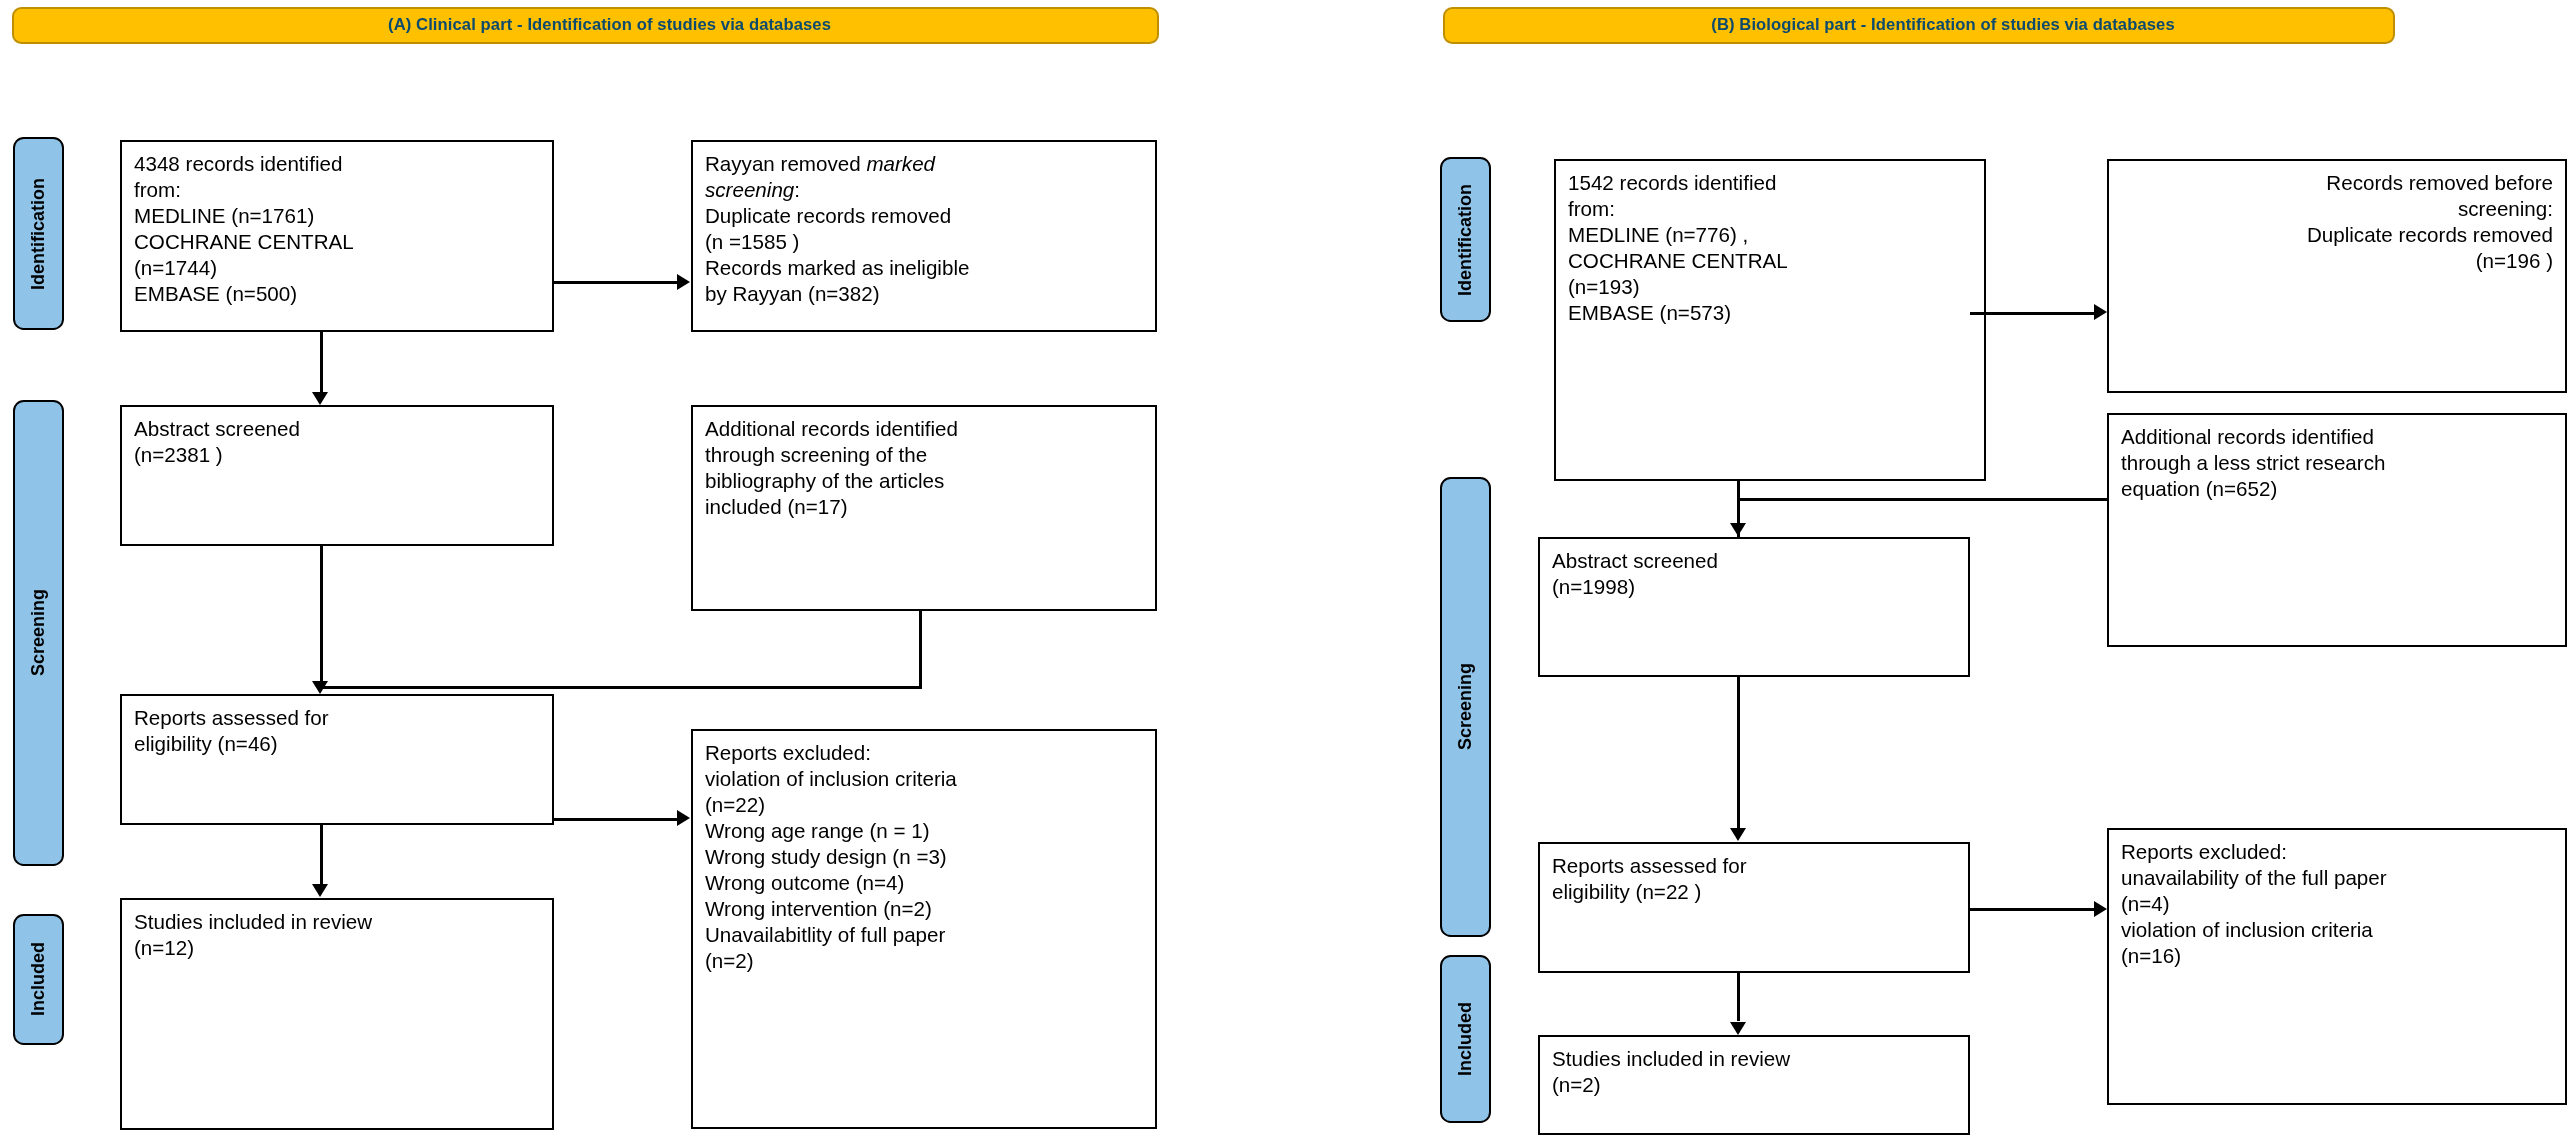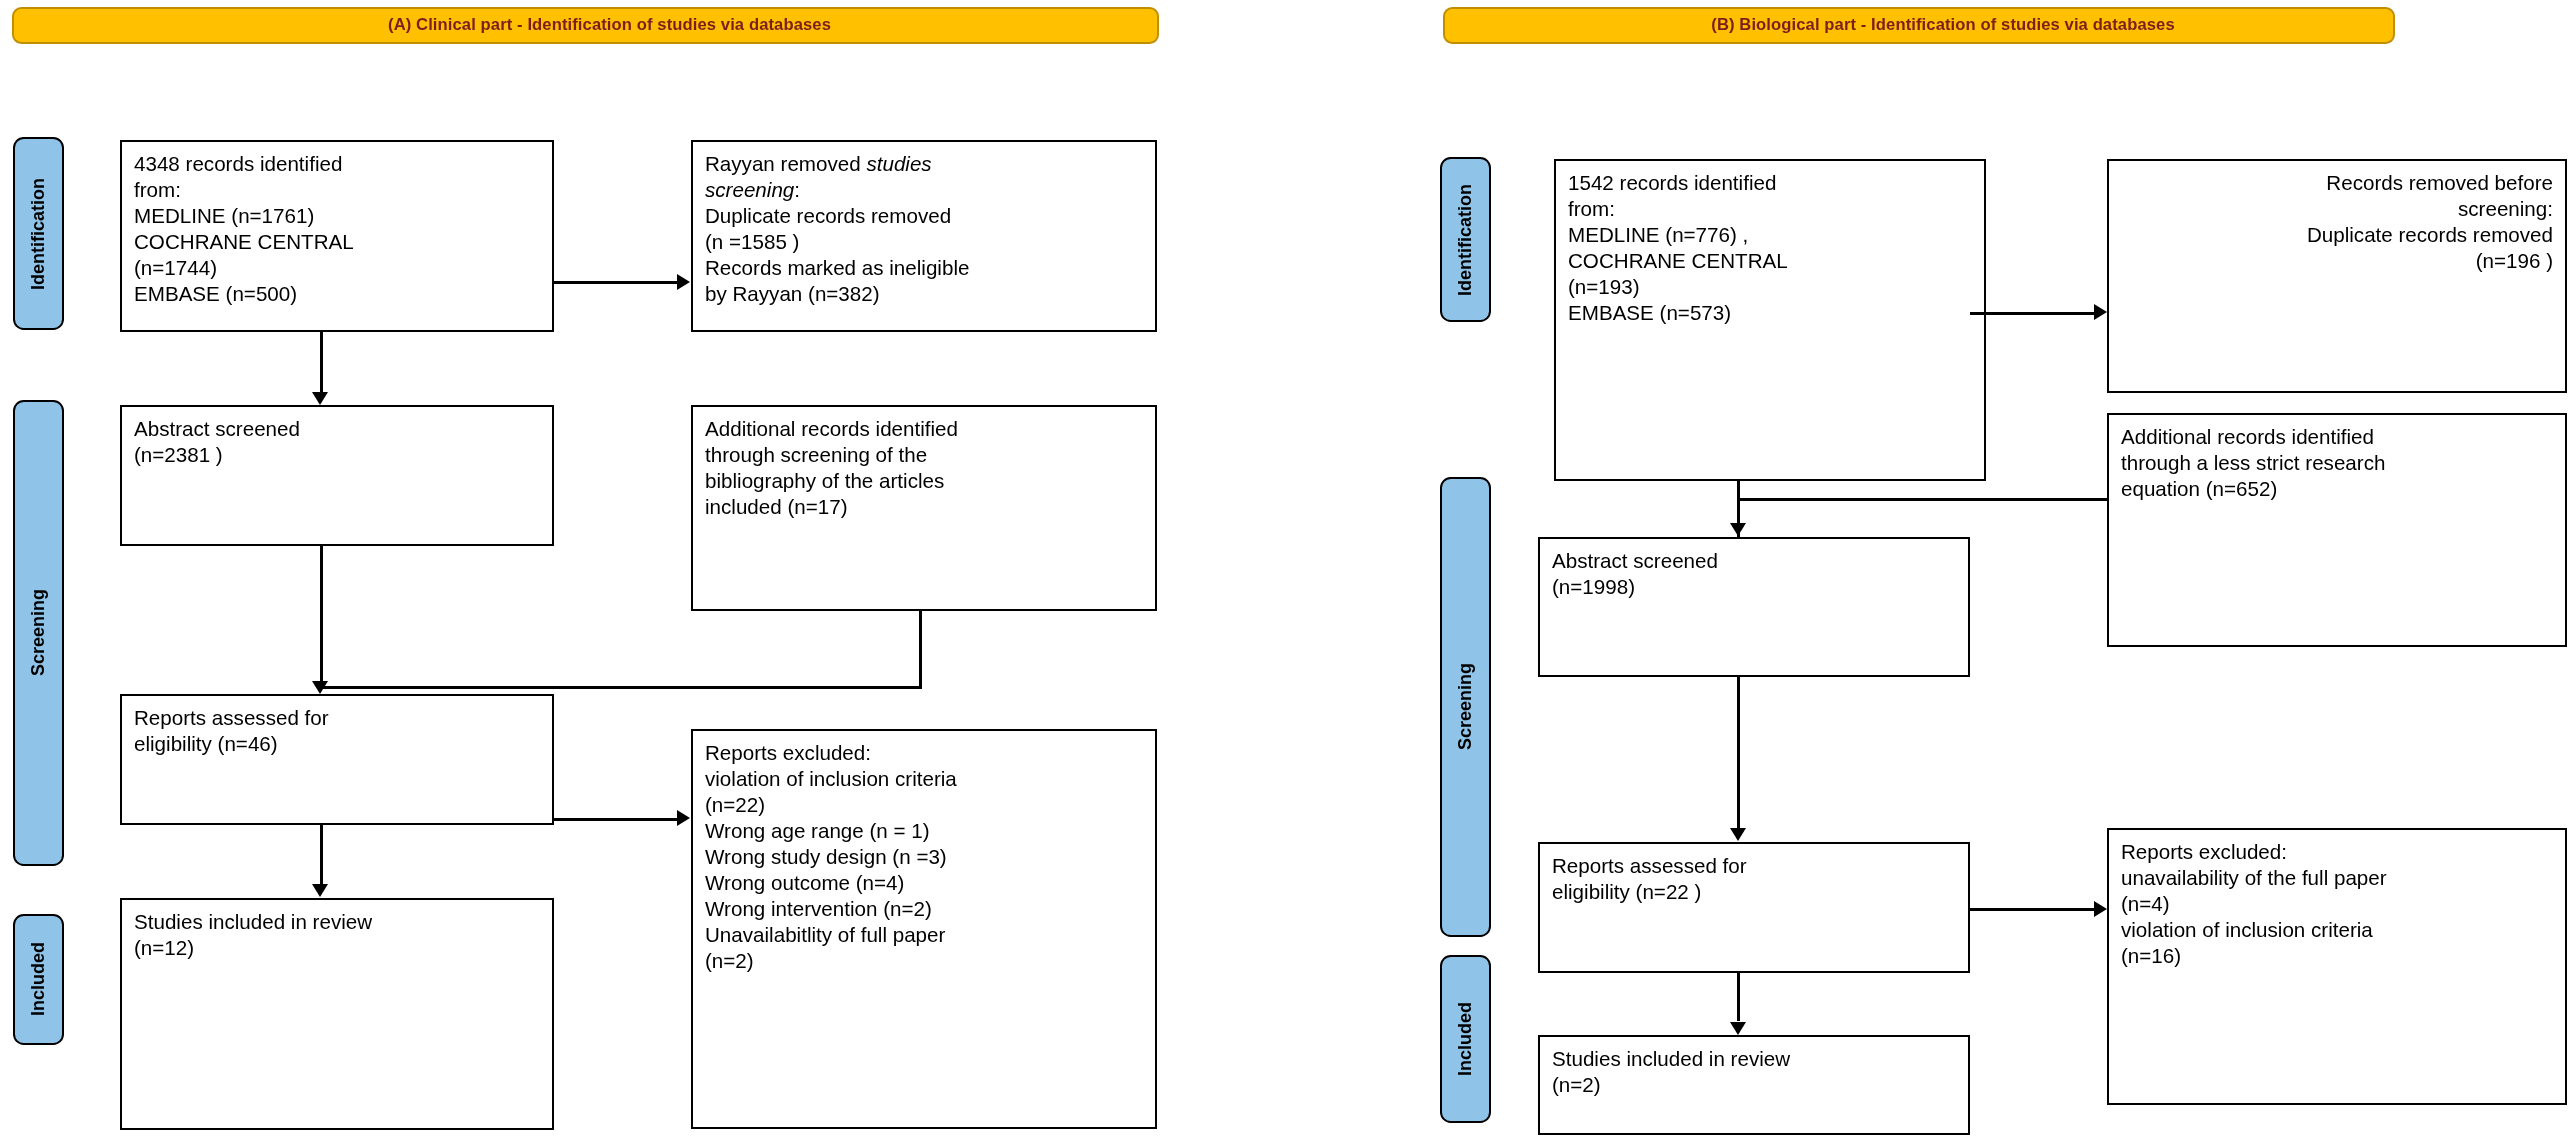--- a/index.html
+++ b/index.html
@@ -18,21 +18,21 @@
   .banner{
     position:absolute;
     background:#FFC000;
     border:2px solid #BF8F00;
     border-radius:9.3px;
     box-sizing:border-box;
     display:flex;align-items:center;justify-content:center;
     font-weight:bold;
     font-size:16.6px;
     letter-spacing:0.1px;
-    color:#7f1d1d;
+    color:#0c4a6e;
     padding-left:48px;
   }
 
   
   .pill{
     position:absolute;
     background:#8FC3E8;
     border:2.7px solid #000;
     border-radius:10.7px;
     box-sizing:border-box;
@@ -102,21 +102,21 @@
   <div class="box vtop" style="left:120px;top:140px;width:434px;height:192px;">
     <div class="txt">4348 records identified
 from:
 MEDLINE (n=1761)
 COCHRANE CENTRAL
 (n=1744)
 EMBASE (n=500)</div>
   </div>
 
   <div class="box vtop" style="left:691px;top:140px;width:466px;height:192px;">
-    <div class="txt"><span>Rayyan removed </span><span class="ital">studies</span>
+    <div class="txt"><span>Rayyan removed </span><span class="ital">marked</span>
 <span class="ital">screening</span><span>:</span>
 <span>Duplicate records removed
 (n =1585 )
 Records marked as ineligible
 by Rayyan (n=382)</span></div>
   </div>
 
   <div class="ln hline" style="left:554px;top:281px;width:123px;"></div>
   <div class="arrow-r" style="left:677px;top:274px;"></div>
 

